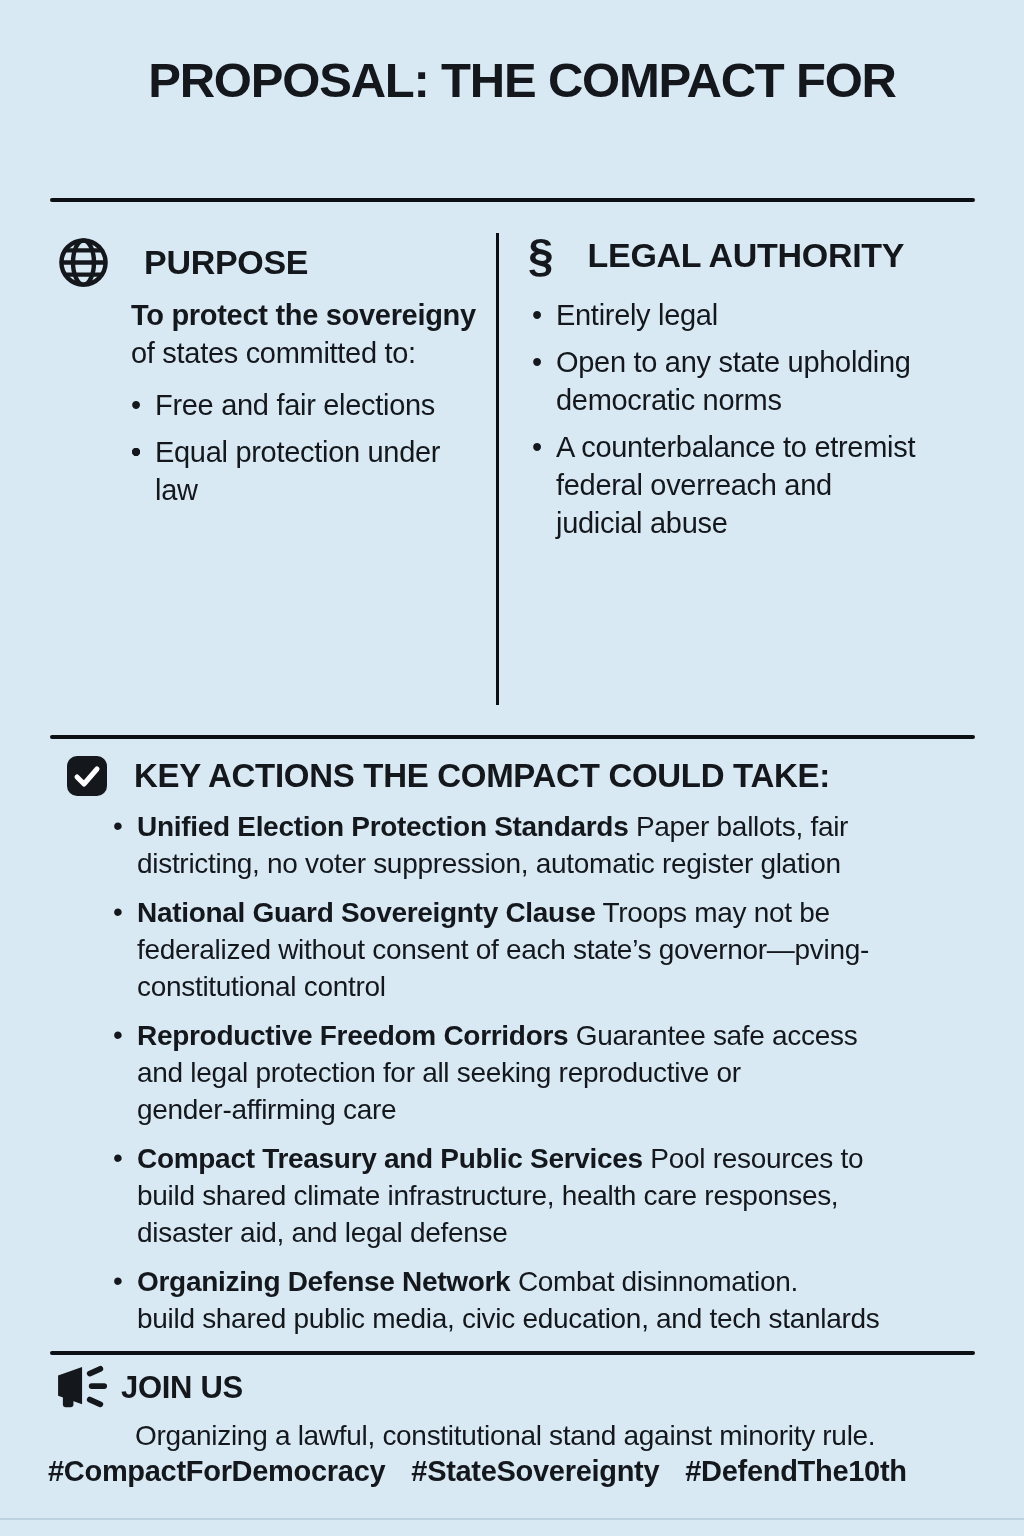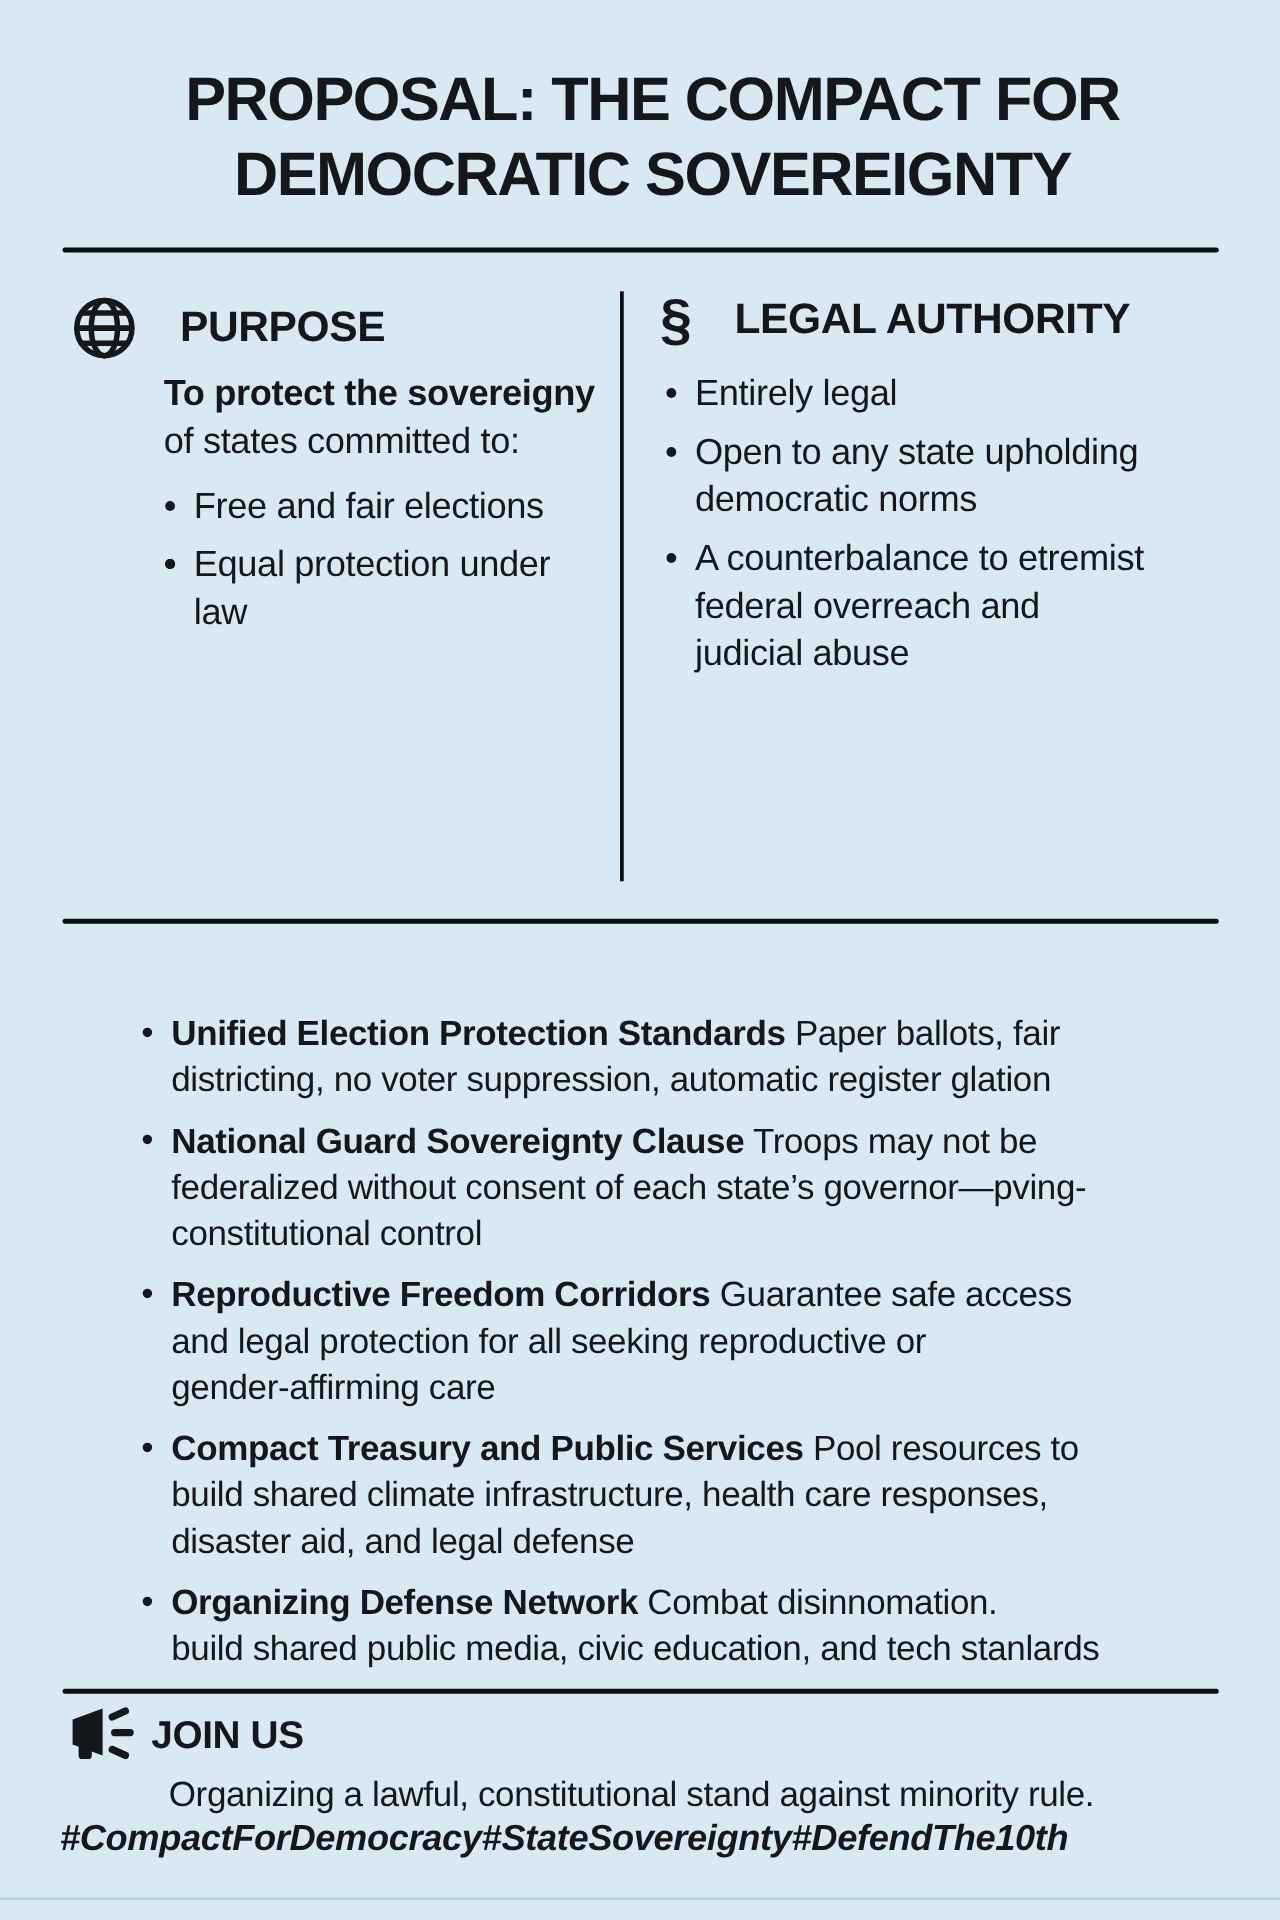--- a/index.html
+++ b/index.html
@@ -63,31 +63,31 @@
     font-size:28px;line-height:37px;letter-spacing:-0.3px;
     list-style:none;margin:0;padding:0;}
   .actions-list li{position:relative;padding-left:24px;margin-bottom:12px;}
   .actions-list li .dot{position:absolute;left:0;top:-1px;}
 
   
   .join-text{position:absolute;left:135px;top:1418px;margin:0;
     font-size:28px;line-height:36px;letter-spacing:-0.3px;}
   .hashtags{position:absolute;left:48px;top:1455px;
     font-weight:bold;font-size:29px;letter-spacing:-0.3px;
-    display:flex;white-space:nowrap;font-style:italic;}
+    display:flex;gap:26px;white-space:nowrap;}
 
   
   .icon{flex:0 0 auto;display:block;}
 </style>
 </head>
 <body>
 
 <div class="poster">
 
-  <h1 class="title"><span>PROPOSAL: THE COMPACT FOR</span><br><span>DEMOCRATIC SOVEREIGNTY</span></h1>
+  <h1 class="title"><span>PROPOSAL: THE COMPACT FOR</span><br></h1>
 
   <div class="hr hr-title"></div>
 
   <div class="sec-head purpose-head">
     <svg class="icon" width="53" height="53" viewBox="0 0 48 48" fill="none" stroke="#14181d" stroke-width="4">
       <circle cx="24" cy="24" r="20"></circle>
       <ellipse cx="24" cy="24" rx="9.5" ry="20"></ellipse>
       <line x1="4" y1="24" x2="44" y2="24"></line>
       <line x1="7" y1="13" x2="41" y2="13"></line>
       <line x1="7" y1="35" x2="41" y2="35"></line>
@@ -124,20 +124,27 @@
 democratic norms</span></li>
 
         <li><span class="dot">•</span><span class="li-text preline">A counterbalance to etremist
 federal overreach and
 judicial abuse</span></li>
       </ul>
   </div>
 
   <div class="hr hr-2"></div>
 
+  <div class="sec-head actions-head">
+    <svg class="icon" width="42" height="42" viewBox="0 0 42 42">
+      <rect x="1" y="1" width="40" height="40" rx="10" fill="#14181d"></rect>
+      <path d="M11 22 L18 29 L31 14" fill="none" stroke="#ffffff" stroke-width="5" stroke-linecap="round" stroke-linejoin="round"></path>
+    </svg>
+    <span class="sec-title" style="font-size:33px;">KEY ACTIONS THE COMPACT COULD TAKE:</span>
+  </div>
   <ul class="actions-list">
 
       <li><span class="dot">•</span><span class="li-text"><strong>Unified Election Protection Standards</strong> <span class="preline">Paper ballots, fair
 districting, no voter suppression, automatic register glation</span></span></li>
 
       <li><span class="dot">•</span><span class="li-text"><strong>National Guard Sovereignty Clause</strong> <span class="preline">Troops may not be
 federalized without consent of each state’s governor—pving-
 constitutional control</span></span></li>
 
       <li><span class="dot">•</span><span class="li-text"><strong>Reproductive Freedom Corridors</strong> <span class="preline">Guarantee safe access

